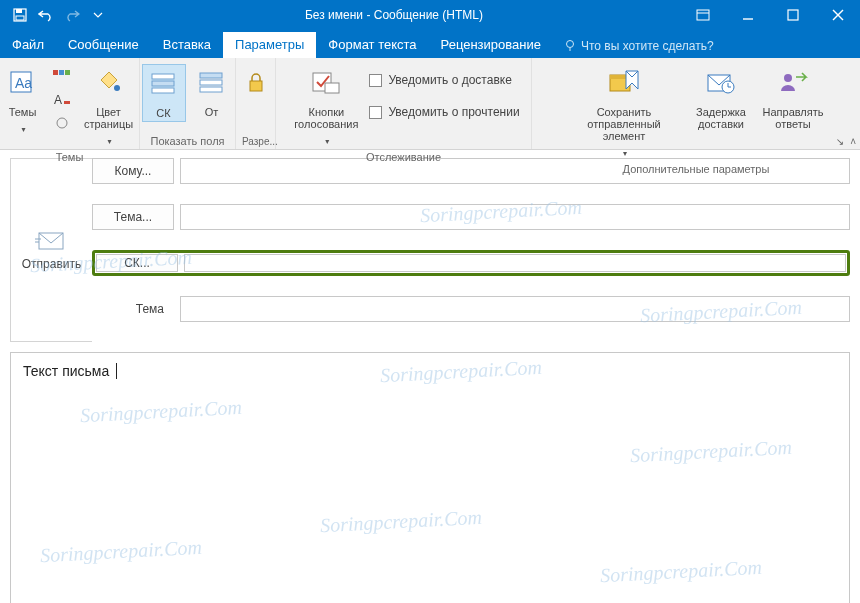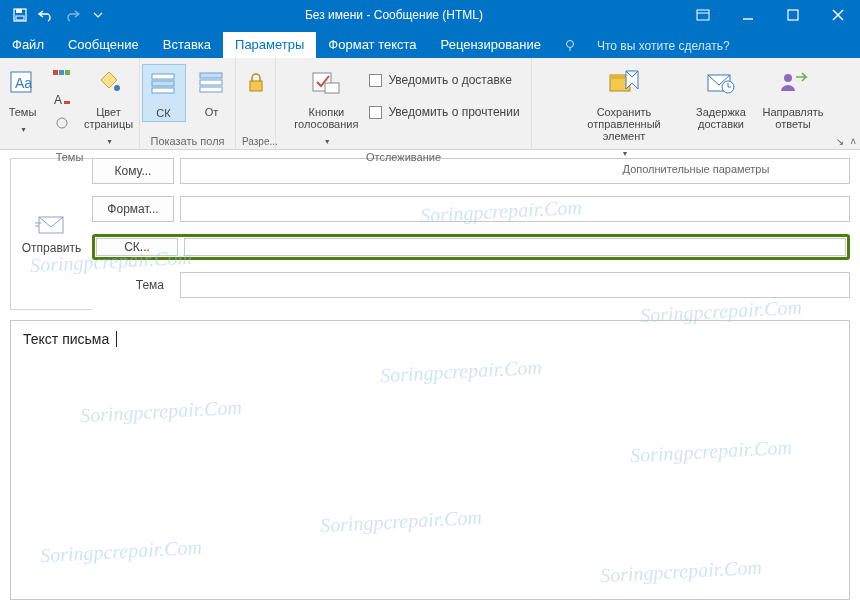--- a/index.html
+++ b/index.html
@@ -6,41 +6,41 @@
   body { width: 860px; height: 603px; background: #fff; overflow: hidden; font-size: 12px; color: #444; }
   .titlebar { height: 30px; background: #0173c7; display: flex; align-items: center; color: #fff; }
   .qat { display: flex; align-items: center; gap: 6px; padding-left: 10px; }
   .qat .ic { width: 20px; height: 20px; display: flex; align-items: center; justify-content: center; }
   .title-text { flex: 1; text-align: center; font-size: 12px; }
   .winctrls { display: flex; }
   .winctrls .wc { width: 45px; height: 30px; display: flex; align-items: center; justify-content: center; }
   .tabs { height: 28px; background: #0173c7; display: flex; align-items: flex-end; color: #fff; font-size: 13px; }
   .tab { padding: 5px 12px 6px; cursor: pointer; }
   .tab.active { background: #fff; color: #0173c7; }
-  .tell-me { display:flex; align-items:center; gap:20px; padding:5px 10px; color:#cfe6f6; font-size:12px;}
+  .tell-me { display:flex; align-items:center; gap:4px; padding:5px 10px; color:#cfe6f6; font-size:12px;}
   .ribbon { height: 92px; background: #f1f1f1; border-bottom: 1px solid #d4d4d4; display: flex; position: relative; }
   .group { border-right: 1px solid #e1e1e1; padding: 2px 6px 0 6px; display: flex; flex-direction: column; align-items: center; }
   .group-body { flex: 1; display: flex; align-items: flex-start; gap: 4px; padding-top: 4px; }
   .group-label { font-size: 11px; color: #666; text-align: center; padding: 2px 0 2px 0; width: 100%; border-top: 0; }
   .big-btn { display: flex; flex-direction: column; align-items: center; justify-content: flex-start; width: 60px; text-align: center; font-size: 11px; line-height: 1.1; gap: 8px; padding: 2px 2px; }
   .big-btn.narrow { width: 44px; }
   .big-btn.wide { width: 120px; }
   .big-ic { width:32px; height:32px; display:flex; align-items:center; justify-content:center; }
   .vstack { display:flex; flex-direction:column; gap:2px; }
   .small-btn { width:26px; height:22px; display:flex; align-items:center; justify-content:center; border:1px solid transparent; }
   .chk-row { display:flex; align-items:center; gap:6px; font-size:12px; color:#444; height:20px; }
   .chk { width:13px; height:13px; border:1px solid #888; background:#fff; }
   .sel { background:#cde6f7; border:1px solid #98c7e8; }
   .ribbon-collapse { position:absolute; right:4px; bottom:2px; font-size:10px; color:#666; display:flex; gap:6px;}
   .compose { padding: 8px 10px 4px 10px; }
   .compose-grid { display:flex; }
   .send-cell { width:82px; border:1px solid #d4d4d4; border-right:none; display:flex; flex-direction:column; align-items:center; justify-content:center; gap:6px; padding:8px 4px; font-size:12px; color:#444;}
   .send-ic { width:34px; height:22px; }
   .fields { flex:1; display:flex; flex-direction:column; }
-  .field-row { display:flex; align-items:stretch; height:26px; margin-bottom:12px; }
+  .field-row { display:flex; align-items:stretch; height:26px; margin-bottom:20px; }
   .field-btn { width:82px; border:1px solid #c8c8c8; background:#fdfdfd; display:flex; align-items:center; justify-content:center; font-size:12px; color:#444; margin-right:6px;}
   .field-label { width:82px; display:flex; align-items:center; justify-content:flex-end; padding-right:10px; font-size:12px; color:#444; margin-right:6px;}
   .field-input { flex:1; border:1px solid #c8c8c8; background:#fff; padding:2px 6px; font-size:12px; }
   .highlight-wrap { border:3px solid #4d7c0f; border-radius:3px; padding:1px; display:flex; align-items:stretch; flex:1; }
   .body-area { margin:6px 10px 10px 10px; height:280px; border:1px solid #c8c8c8; padding:10px 12px; font-size:14px; color:#222; position:relative; }
   .caret { border-right:1px solid #222; padding-right:7px; }
   .wm { position:absolute; color:#9cc3e4; font-style:italic; font-family:"Segoe Script","Comic Sans MS",cursive; font-size:20px; opacity:.45; pointer-events:none; transform:rotate(-3deg);}
   svg { display:block; }
   .drop { font-size:8px; color:#555; margin-left:2px;}
 </style>
@@ -285,21 +285,21 @@
           <path d="M0 10 L6 10 M0 13 L4 13" stroke="#8aa6c1"></path>
       </svg>
       <span>Отправить</span>
     </div>
     <div class="fields">
       <div class="field-row">
         <button class="field-btn">Кому...</button>
         <input class="field-input" value="" style="">
       </div>
       <div class="field-row">
-        <button class="field-btn">Формат...</button>
+        <button class="field-btn">Тема...</button>
         <input class="field-input" value="" style="">
       </div>
       <div class="field-row">
         <div class="highlight-wrap">
           <button class="field-btn" style="margin-right:6px">СК...</button>
           <input class="field-input" value="" style="">
         </div>
       </div>
       <div class="field-row">
         <div class="field-label">Тема</div>

